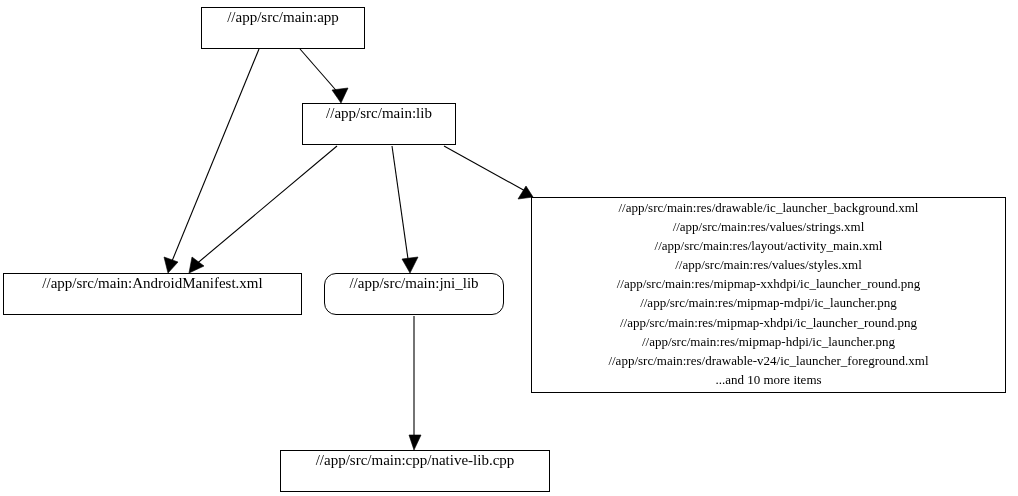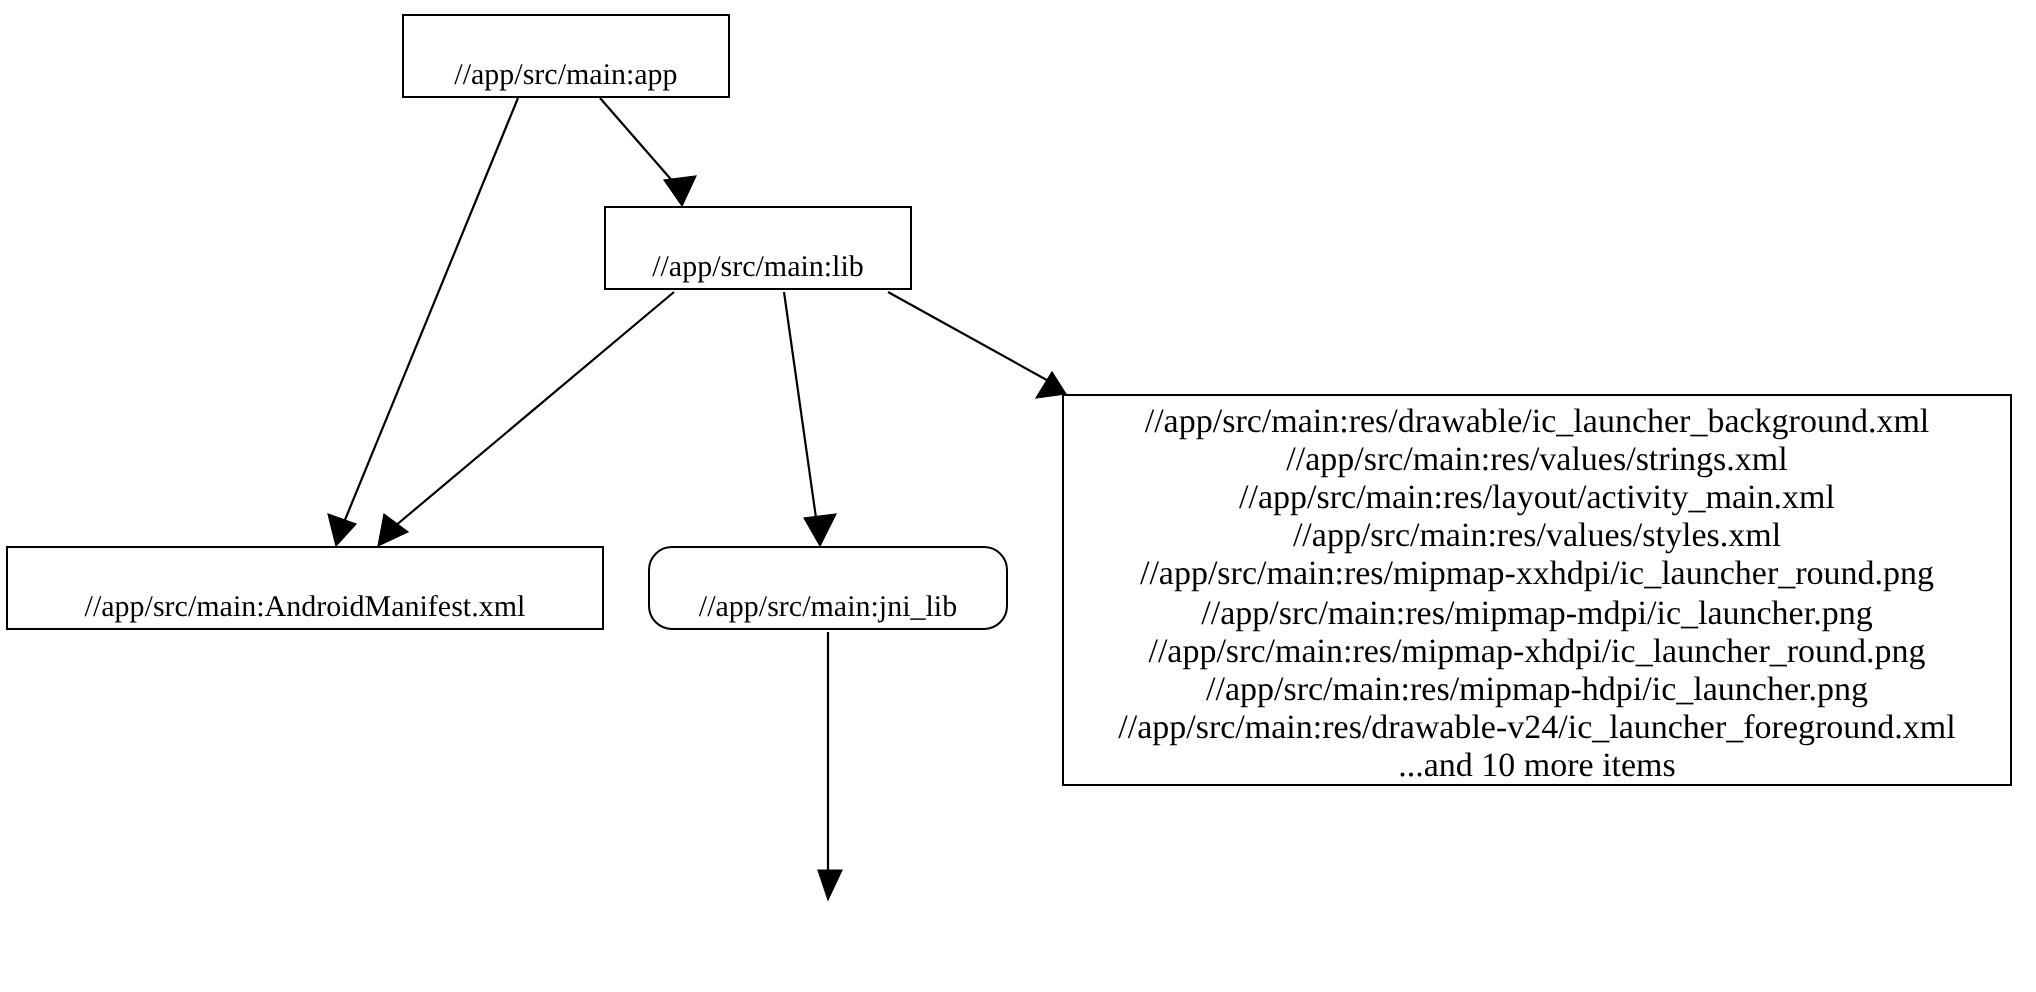--- a/index.html
+++ b/index.html
@@ -21,35 +21,35 @@
     left: 0;
     width: 1018px;
     height: 496px;
   }
   .node-box {
     position: absolute;
     box-sizing: border-box;
     border: 1px solid #000000;
     background: #ffffff;
     display: flex;
-    align-items: flex-end;
+    align-items: flex-start;
     justify-content: center;
     text-align: center;
   }
   .node-label {
     font-family: "Liberation Serif", "DejaVu Serif", serif;
     font-size: 15px;
     line-height: 19.2px;
     color: #000000;
     white-space: pre;
     text-align: center;
   }
   .node-label-multi {
     font-family: "Liberation Serif", "DejaVu Serif", serif;
-    font-size: 17px;
+    font-size: 13px;
     line-height: 19.1px;
     color: #000000;
     white-space: pre;
     text-align: center;
   }
   .edge-path {
     stroke: #000000;
     stroke-width: 1.1px;
     fill: none;
   }
@@ -113,14 +113,17 @@
 //app/src/main:res/layout/activity_main.xml
 //app/src/main:res/values/styles.xml
 //app/src/main:res/mipmap-xxhdpi/ic_launcher_round.png
 //app/src/main:res/mipmap-mdpi/ic_launcher.png
 //app/src/main:res/mipmap-xhdpi/ic_launcher_round.png
 //app/src/main:res/mipmap-hdpi/ic_launcher.png
 //app/src/main:res/drawable-v24/ic_launcher_foreground.xml
 ...and 10 more items</span>
   </div>
 
+  <div class="node-box" id="node-native-lib" style="left: 280px; top: 450px; width: 270px; height: 42px;">
+    <span class="node-label">//app/src/main:cpp/native-lib.cpp</span>
+  </div>
 
 </div>
 
 </body></html>

